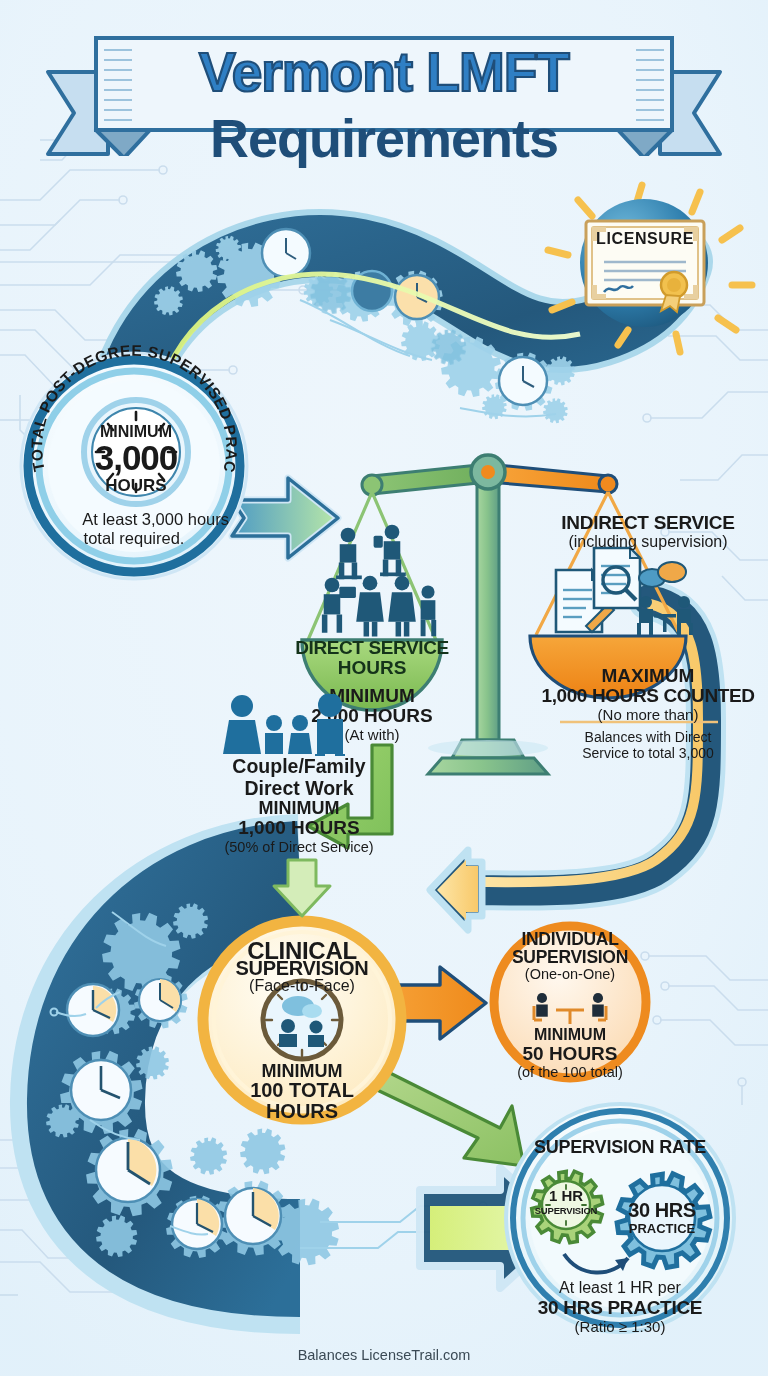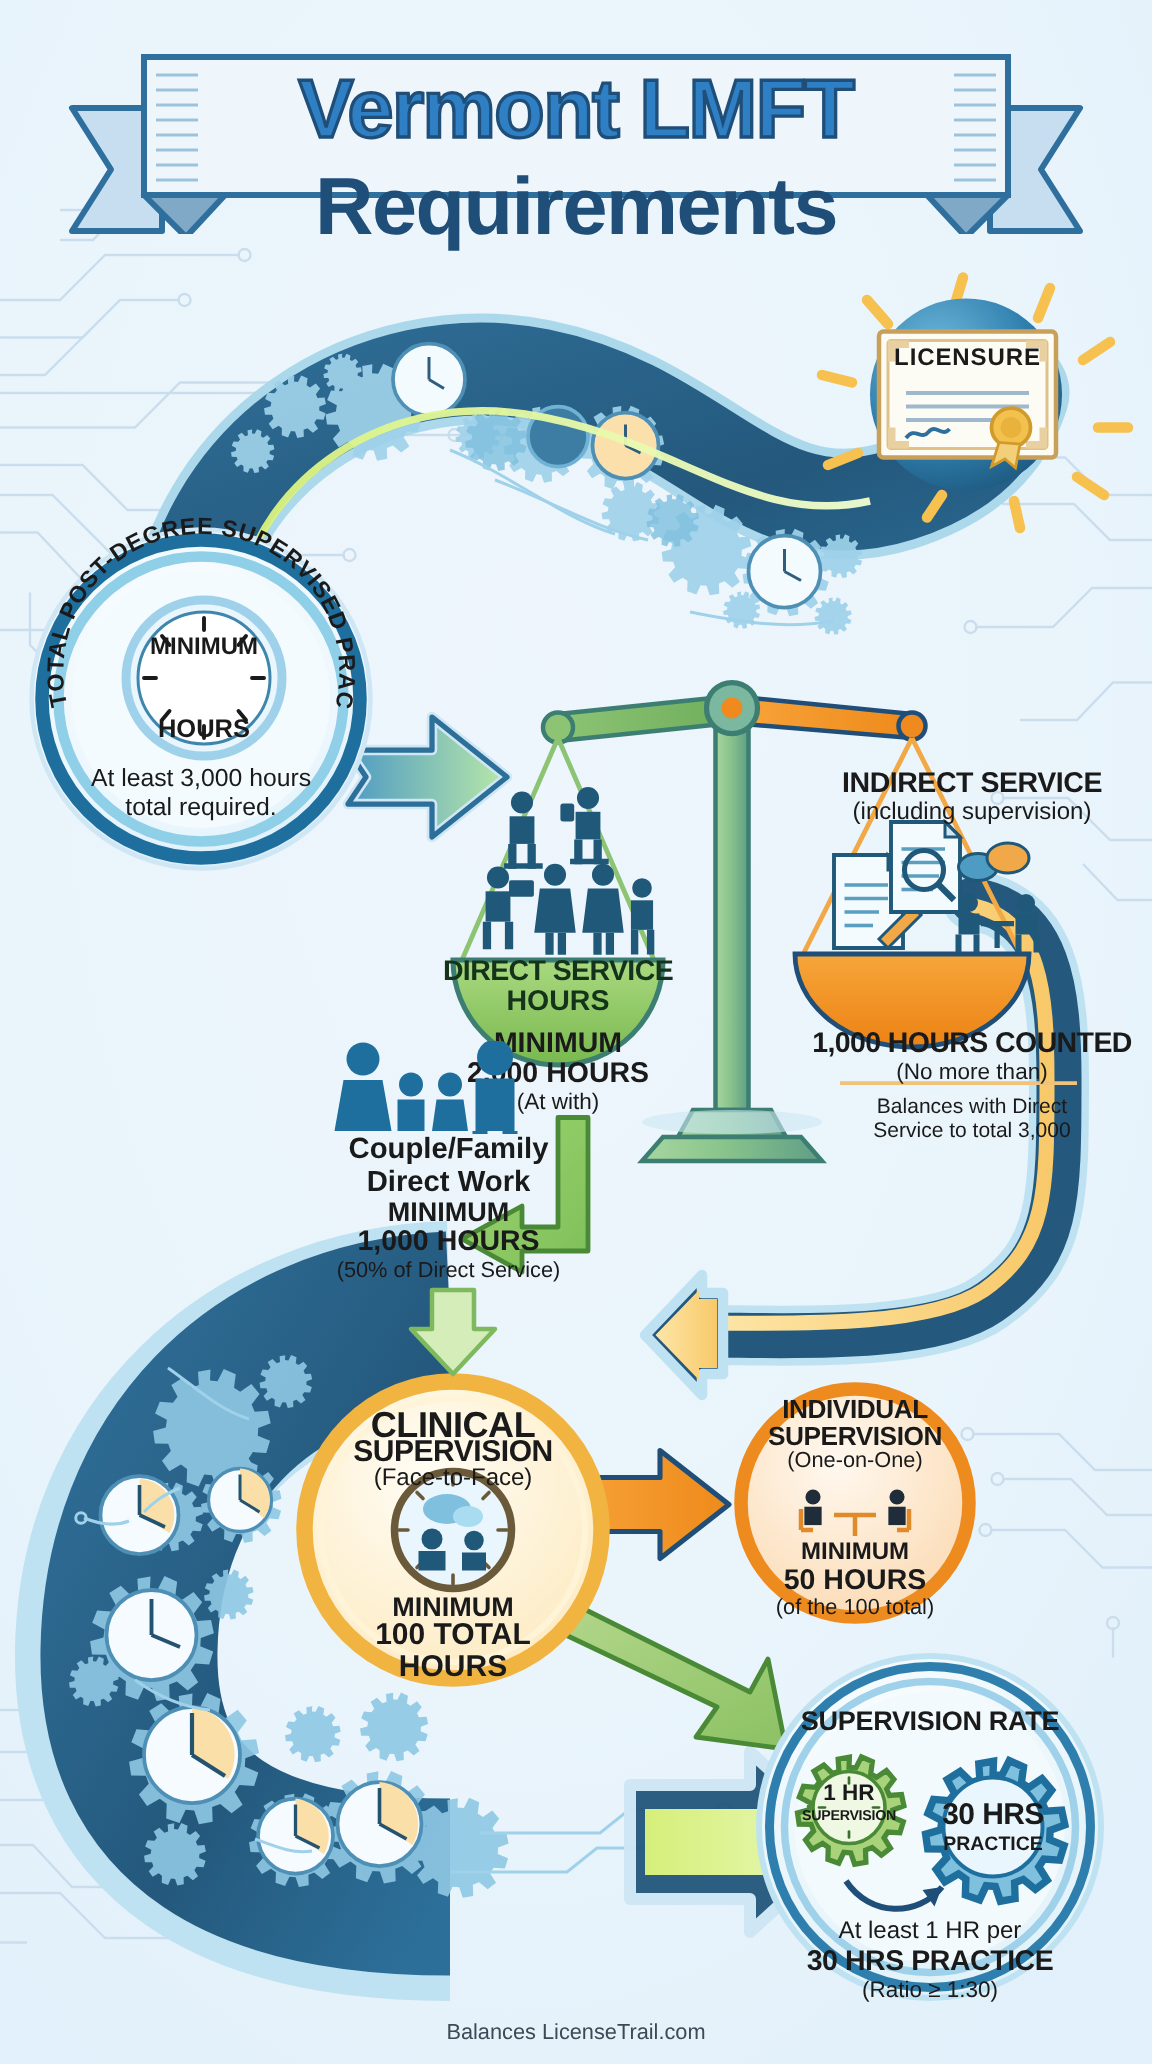--- a/index.html
+++ b/index.html
@@ -573,32 +573,34 @@
     </svg>
   </div>
 
   <div class="txt b" style="left:0;top:110px;width:768px;font-size:54px;color:#1f4e79;letter-spacing:-1px;">Requirements</div>
 
   <div class="txt b" style="left:0;top:44px;width:768px;font-size:55px;color:#2f7fc4;-webkit-text-stroke:2.2px #1f4e79;letter-spacing:-1px;">Vermont LMFT</div>
 
   <div class="txt b" style="left:586px;top:231px;width:118px;font-size:16px;color:#1a1a1a;letter-spacing:0.6px;">LICENSURE</div>
 
   <div class="txt b" style="left:86px;top:424px;width:100px;font-size:16px;">MINIMUM</div>
+  <div class="txt b" style="left:66px;top:440px;width:140px;font-size:35px;letter-spacing:-1px;">3,000</div>
   <div class="txt b" style="left:86px;top:477px;width:100px;font-size:17px;">HOURS</div>
-  <div class="txt" style="left:39px;top:511px;width:190px;font-size:16.5px;">At least 3,000 hours</div>
+  <div class="txt" style="left:39px;top:511px;width:190px;font-size:16.5px;text-align:right;">At least 3,000 hours</div>
   <div class="txt" style="left:39px;top:530px;width:190px;font-size:16.5px;">total required.</div>
 
   <div class="txt b" style="left:292px;top:638px;width:160px;font-size:19px;color:#14331a;letter-spacing:-0.4px;">DIRECT SERVICE</div>
   <div class="txt b" style="left:292px;top:658px;width:160px;font-size:19px;color:#14331a;">HOURS</div>
   <div class="txt b" style="left:292px;top:686px;width:160px;font-size:19px;">MINIMUM</div>
   <div class="txt b" style="left:282px;top:706px;width:180px;font-size:19px;">2,000 HOURS</div>
   <div class="txt" style="left:292px;top:727px;width:160px;font-size:15px;">(At with)</div>
 
   <div class="txt b" style="left:538px;top:513px;width:220px;font-size:19px;letter-spacing:-0.3px;">INDIRECT SERVICE</div>
   <div class="txt" style="left:538px;top:534px;width:220px;font-size:16px;">(including supervision)</div>
+  <div class="txt b" style="left:538px;top:666px;width:220px;font-size:19px;">MAXIMUM</div>
   <div class="txt b" style="left:528px;top:686px;width:240px;font-size:19px;letter-spacing:-0.4px;">1,000 HOURS COUNTED</div>
   <div class="txt" style="left:538px;top:707px;width:220px;font-size:15px;">(No more than)</div>
   <div class="txt" style="left:548px;top:730px;width:200px;font-size:14px;">Balances with Direct</div>
   <div class="txt" style="left:548px;top:746px;width:200px;font-size:14px;">Service to total 3,000</div>
 
   <svg class="abs" style="left:218px;top:694px;" width="160" height="62" viewBox="0 0 160 62">
     <g fill="#1f6f9e">
       <circle cx="24" cy="12" r="11"></circle>
         <path d="M11,26 L37,26 L43,60 L5,60 Z"></path>
       <circle cx="112" cy="11" r="12"></circle>

